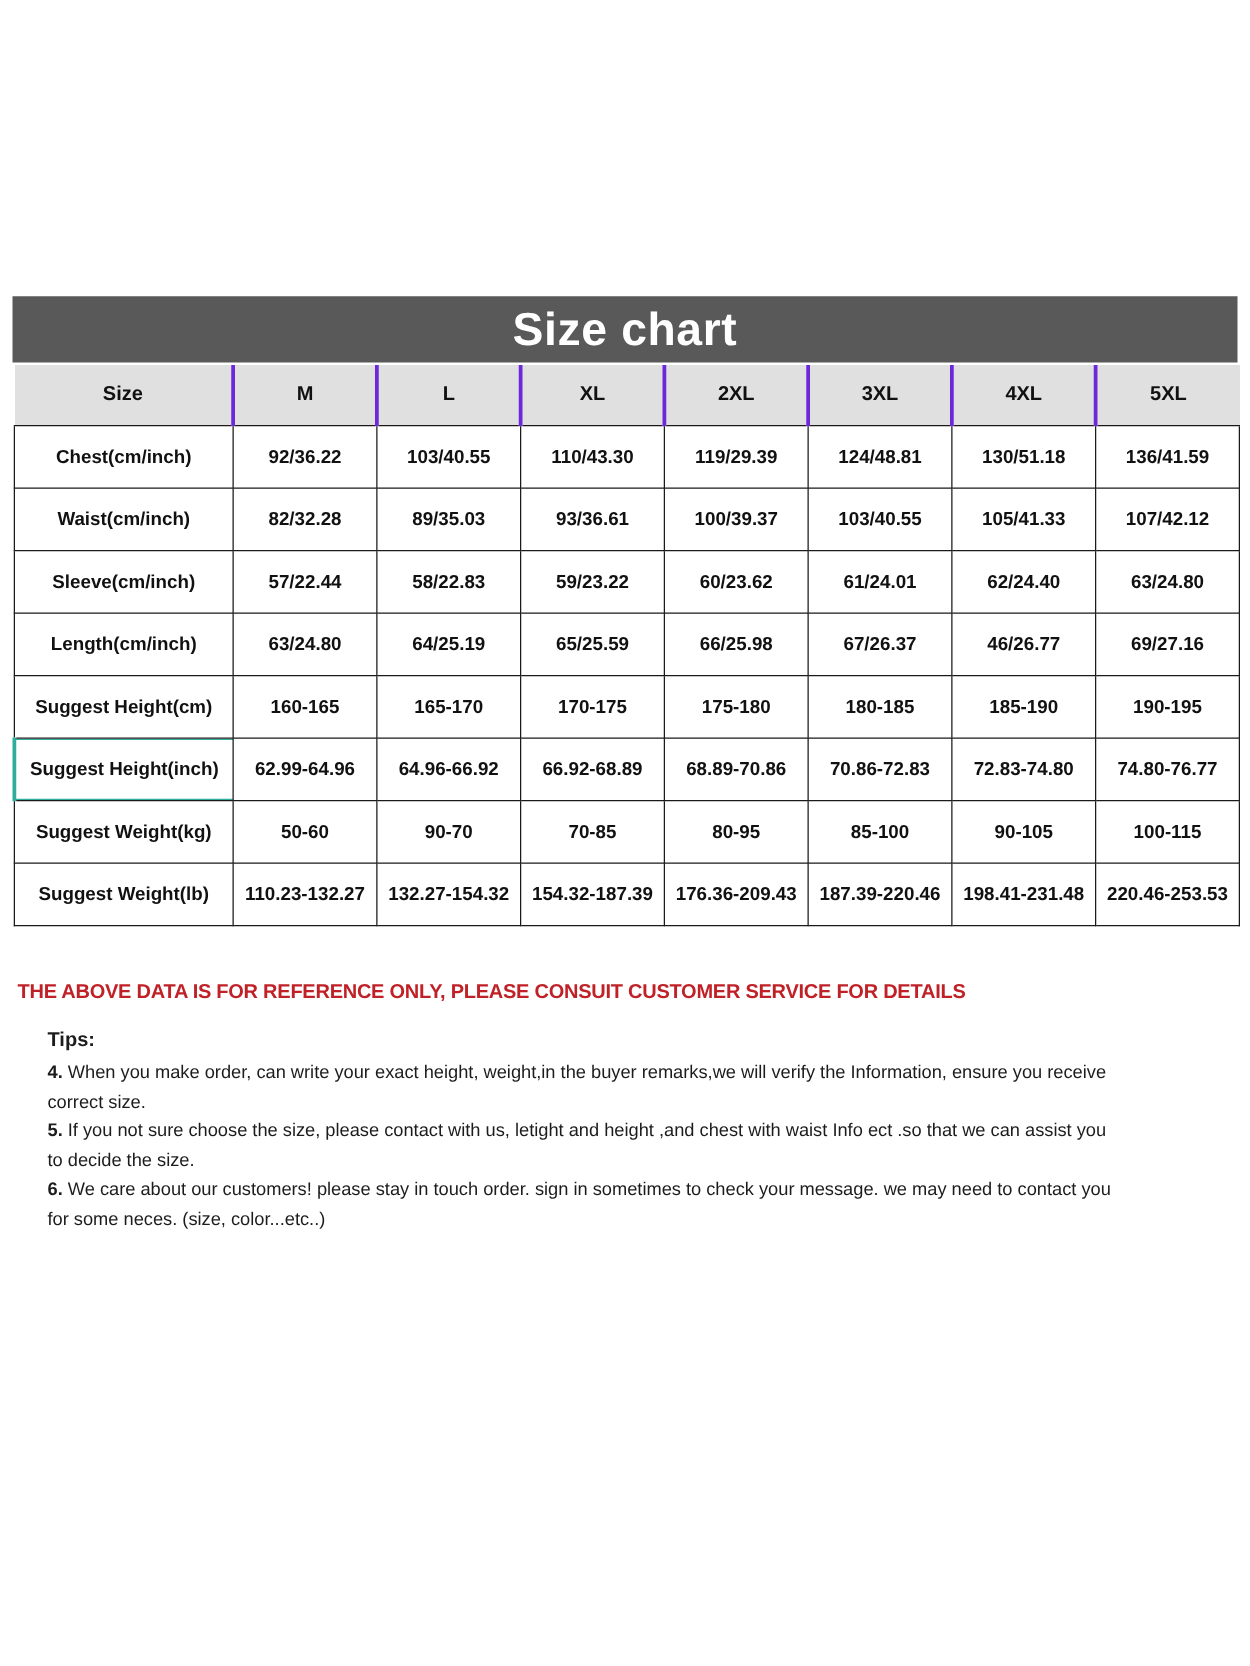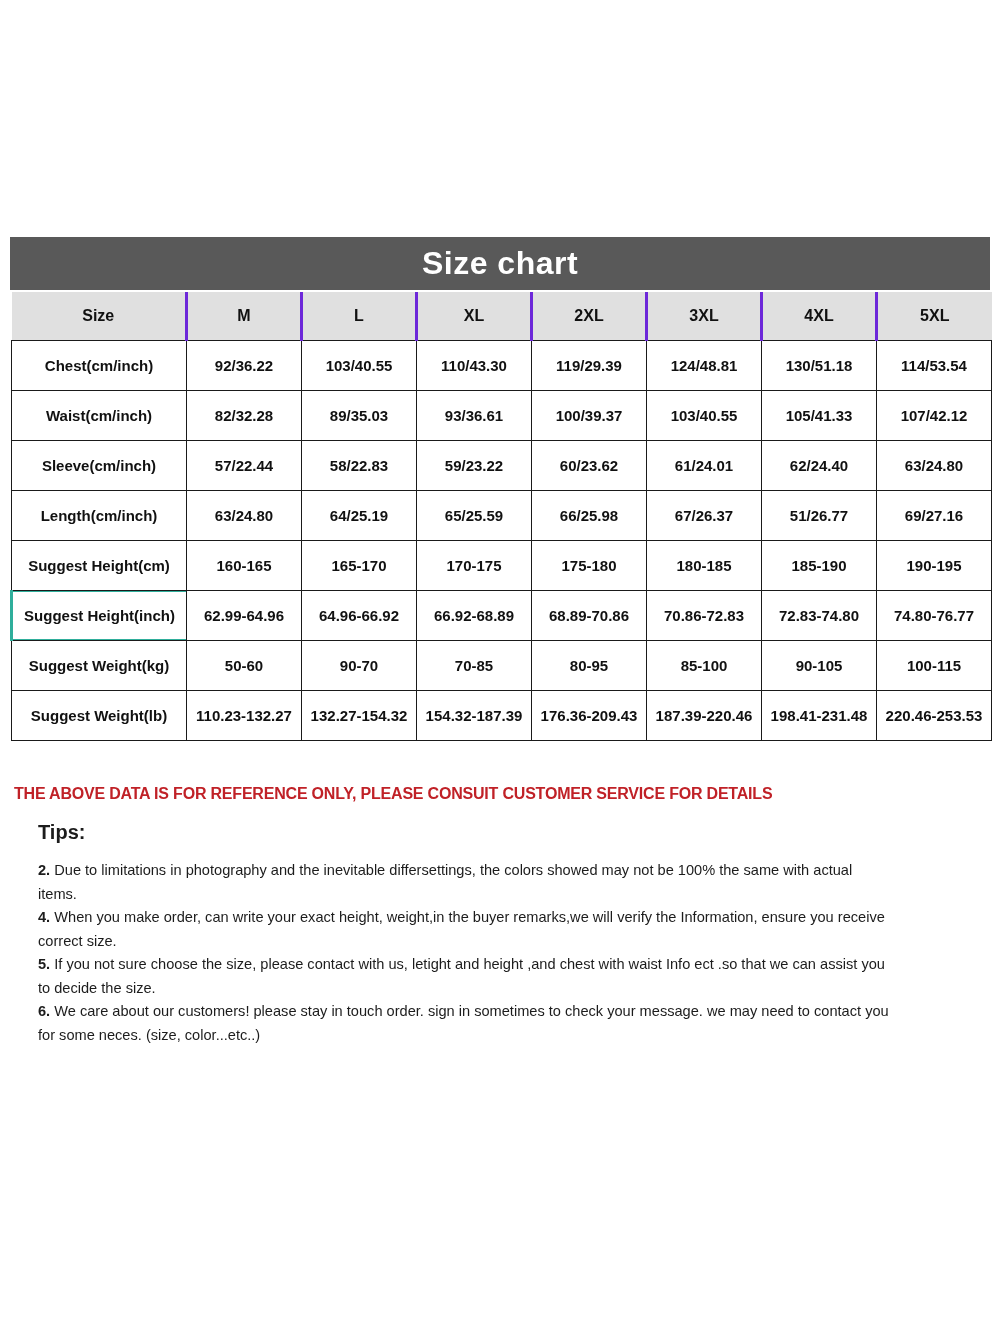--- a/index.html
+++ b/index.html
@@ -16,21 +16,21 @@
     background:#ffffff;
     font-family:"Liberation Sans","DejaVu Sans",sans-serif;
     color:#111;
   }
   .page{width:1000px;height:1333px;position:relative;overflow:hidden;}
   .chart-wrap{margin:237px 10px 0 10px;width:980px;}
   .title-bar{
     height:53px;line-height:53px;
     background:var(--dark-bar);
     color:#ffffff;
-    font-size:32px;font-weight:bold;
+    font-size:37px;font-weight:bold;
     text-align:center;
     margin-bottom:2px;
     letter-spacing:.5px;
   }
   table.size-chart{
     width:980px;
     border-collapse:collapse;
     table-layout:fixed;
   }
   table.size-chart col.label-col{width:175px;}
@@ -65,22 +65,22 @@
     white-space:nowrap;
   }
   .tips{
     margin:18px 110px 0 38px;
     font-size:14.6px;
     line-height:23.5px;
     color:#1c1c1c;
   }
   .tips-heading{
     font-weight:bold;
-    font-size:20px;
-    margin-bottom:15px;
+    font-size:16px;
+    margin-bottom:3px;
   }
   .tips p{margin:0;}
   .tips b{font-weight:bold;}
 </style>
 </head>
 <body>
 
 <div class="page">
 
   <div class="chart-wrap">
@@ -111,21 +111,21 @@
       </thead>
       <tbody>
           <tr>
             <th>Chest(cm/inch)</th>
             <td>92/36.22</td>
             <td>103/40.55</td>
             <td>110/43.30</td>
             <td>119/29.39</td>
             <td>124/48.81</td>
             <td>130/51.18</td>
-            <td>114/53.54</td>
+            <td>136/41.59</td>
           </tr>
           <tr>
             <th>Waist(cm/inch)</th>
             <td>82/32.28</td>
             <td>89/35.03</td>
             <td>93/36.61</td>
             <td>100/39.37</td>
             <td>103/40.55</td>
             <td>105/41.33</td>
             <td>107/42.12</td>
@@ -140,21 +140,21 @@
             <td>62/24.40</td>
             <td>63/24.80</td>
           </tr>
           <tr>
             <th>Length(cm/inch)</th>
             <td>63/24.80</td>
             <td>64/25.19</td>
             <td>65/25.59</td>
             <td>66/25.98</td>
             <td>67/26.37</td>
-            <td>51/26.77</td>
+            <td>46/26.77</td>
             <td>69/27.16</td>
           </tr>
           <tr>
             <th>Suggest Height(cm)</th>
             <td>160-165</td>
             <td>165-170</td>
             <td>170-175</td>
             <td>175-180</td>
             <td>180-185</td>
             <td>185-190</td>
@@ -192,20 +192,19 @@
           </tr>
         </tbody>
     </table>
   </div>
 
   <p class="notice">THE ABOVE DATA IS FOR REFERENCE ONLY, PLEASE CONSUIT CUSTOMER SERVICE FOR DETAILS</p>
 
   <div class="tips">
     <div class="tips-heading">Tips:</div>
     <div>
-        <p><b>2. </b>Due to limitations in photography and the inevitable differsettings, the colors showed may not be 100% the same with actual items.</p>
         <p><b>4. </b>When you make order, can write your exact height, weight,in the buyer remarks,we will verify the Information, ensure you receive correct size.</p>
         <p><b>5. </b>If you not sure choose the size, please contact with us, letight and height ,and chest with waist Info ect .so that we can assist you to decide the size.</p>
         <p><b>6. </b>We care about our customers! please stay in touch order. sign in sometimes to check your message. we may need to contact you for some neces. (size, color...etc..)</p>
       </div>
   </div>
 
 </div>
 
 </body></html>

